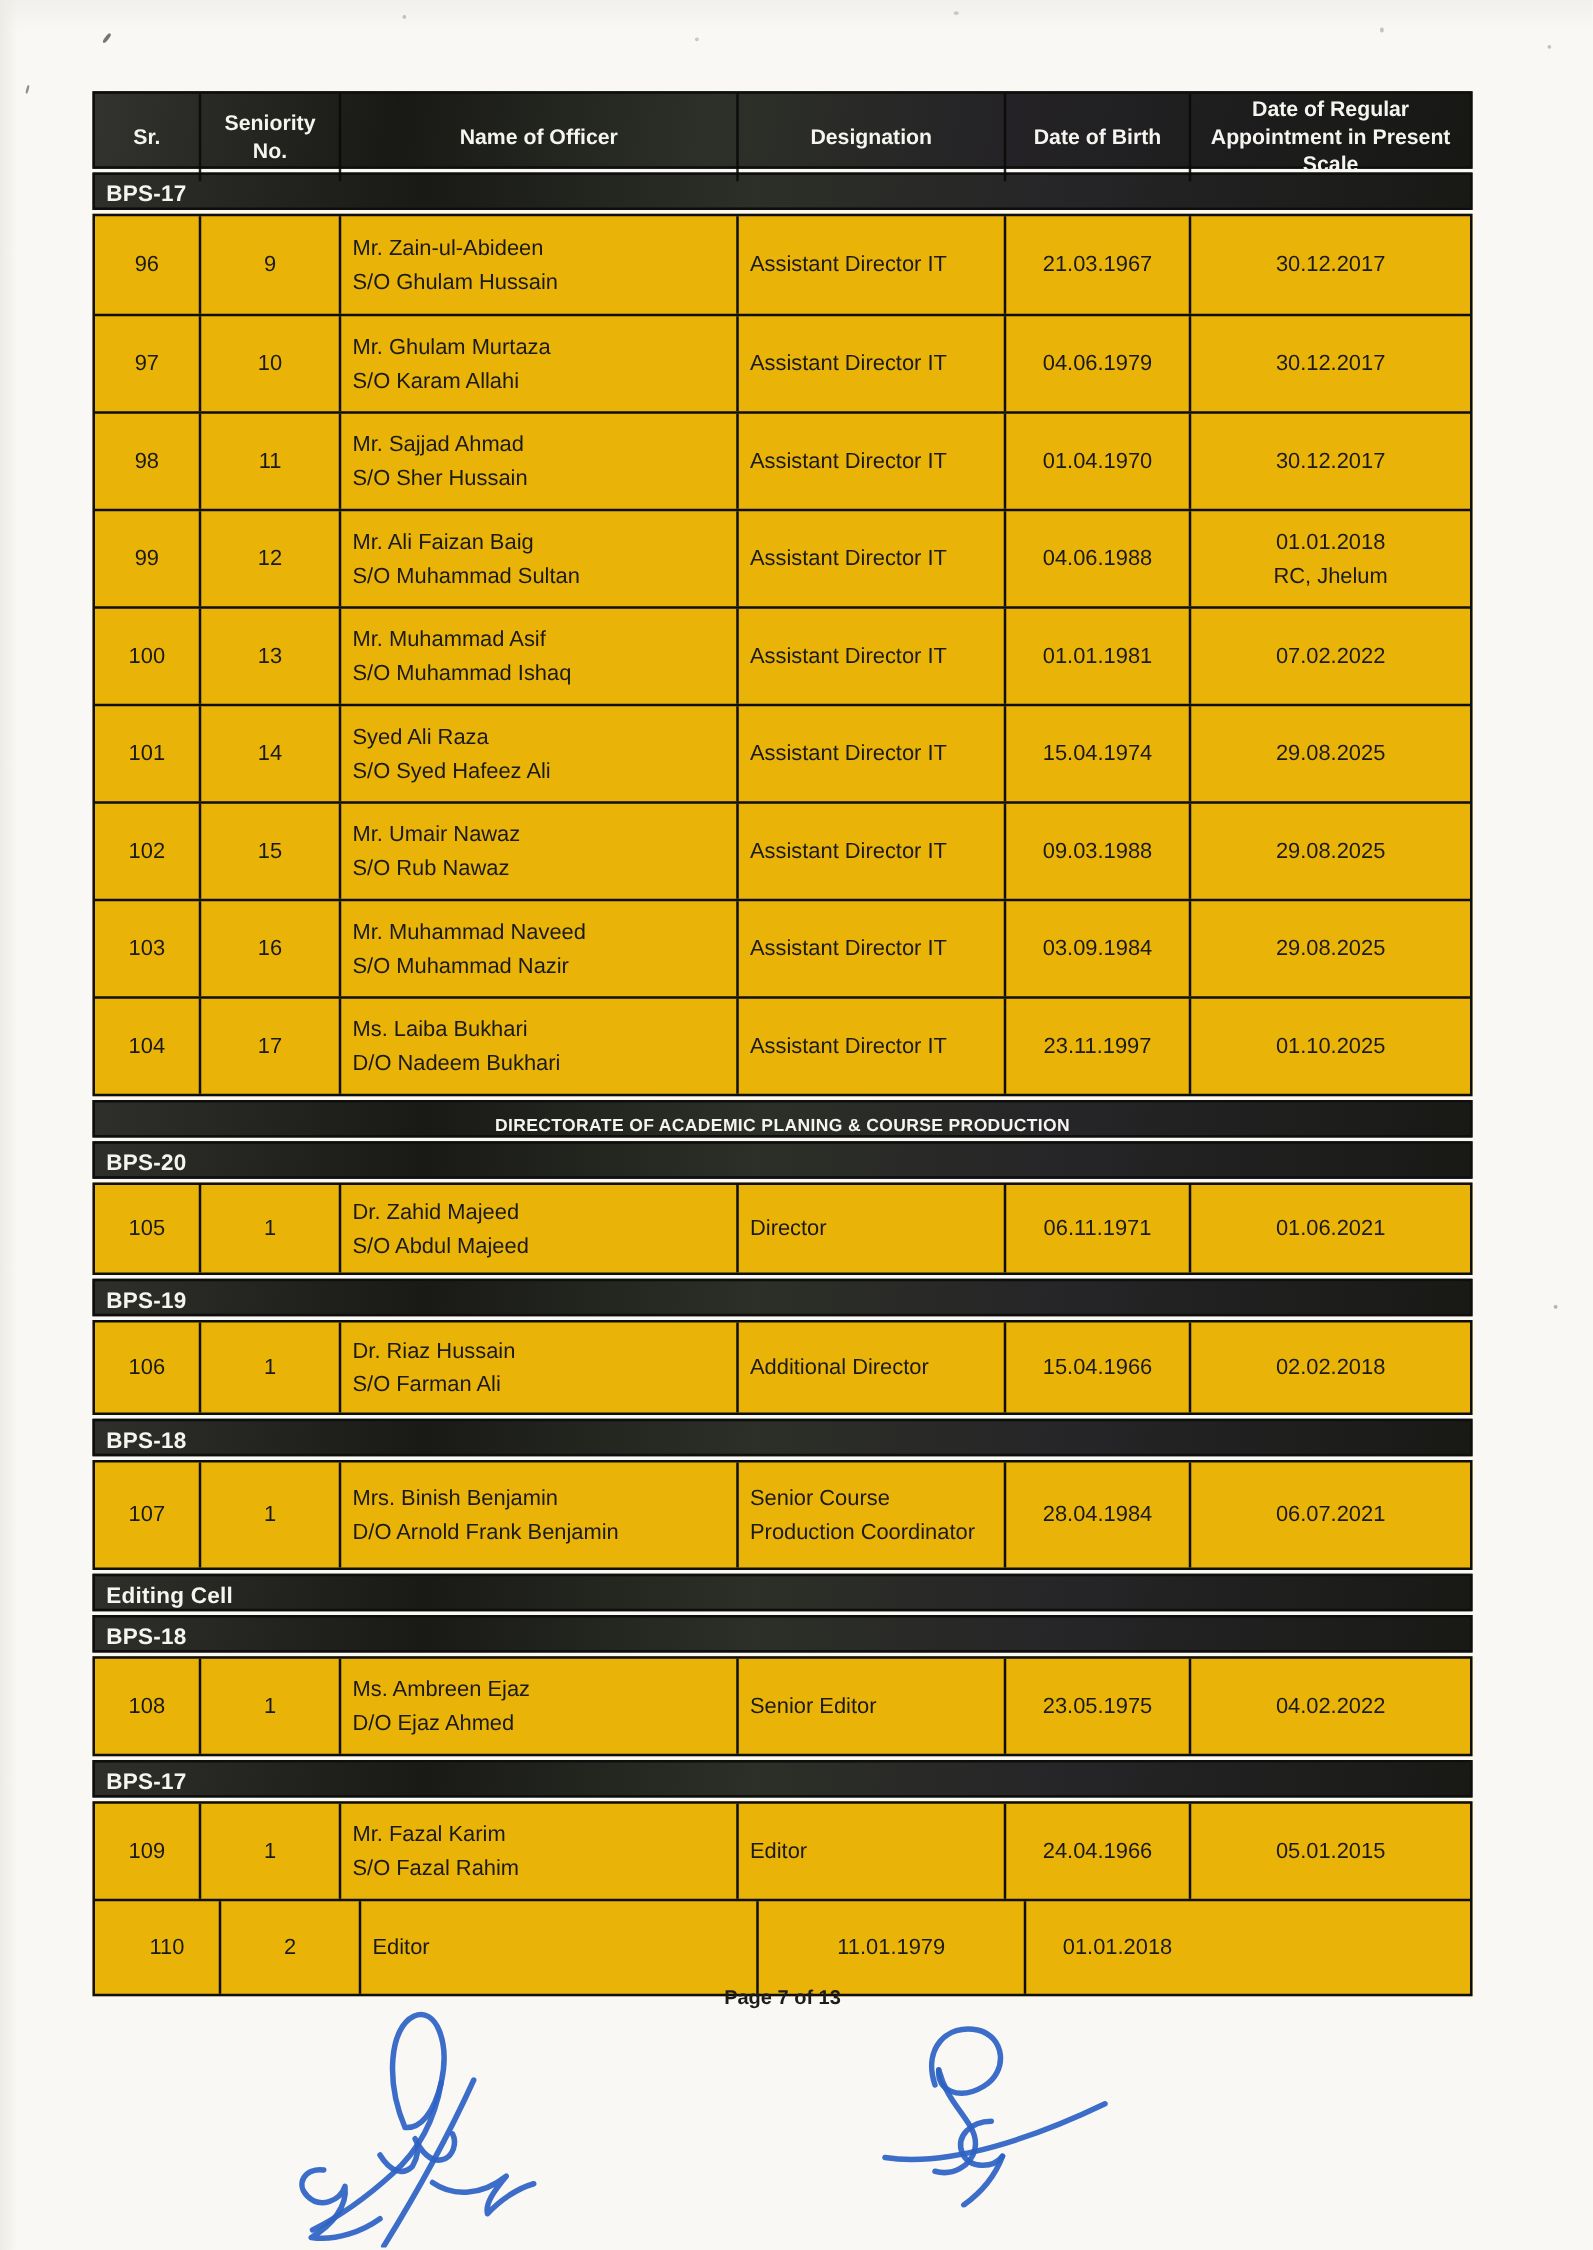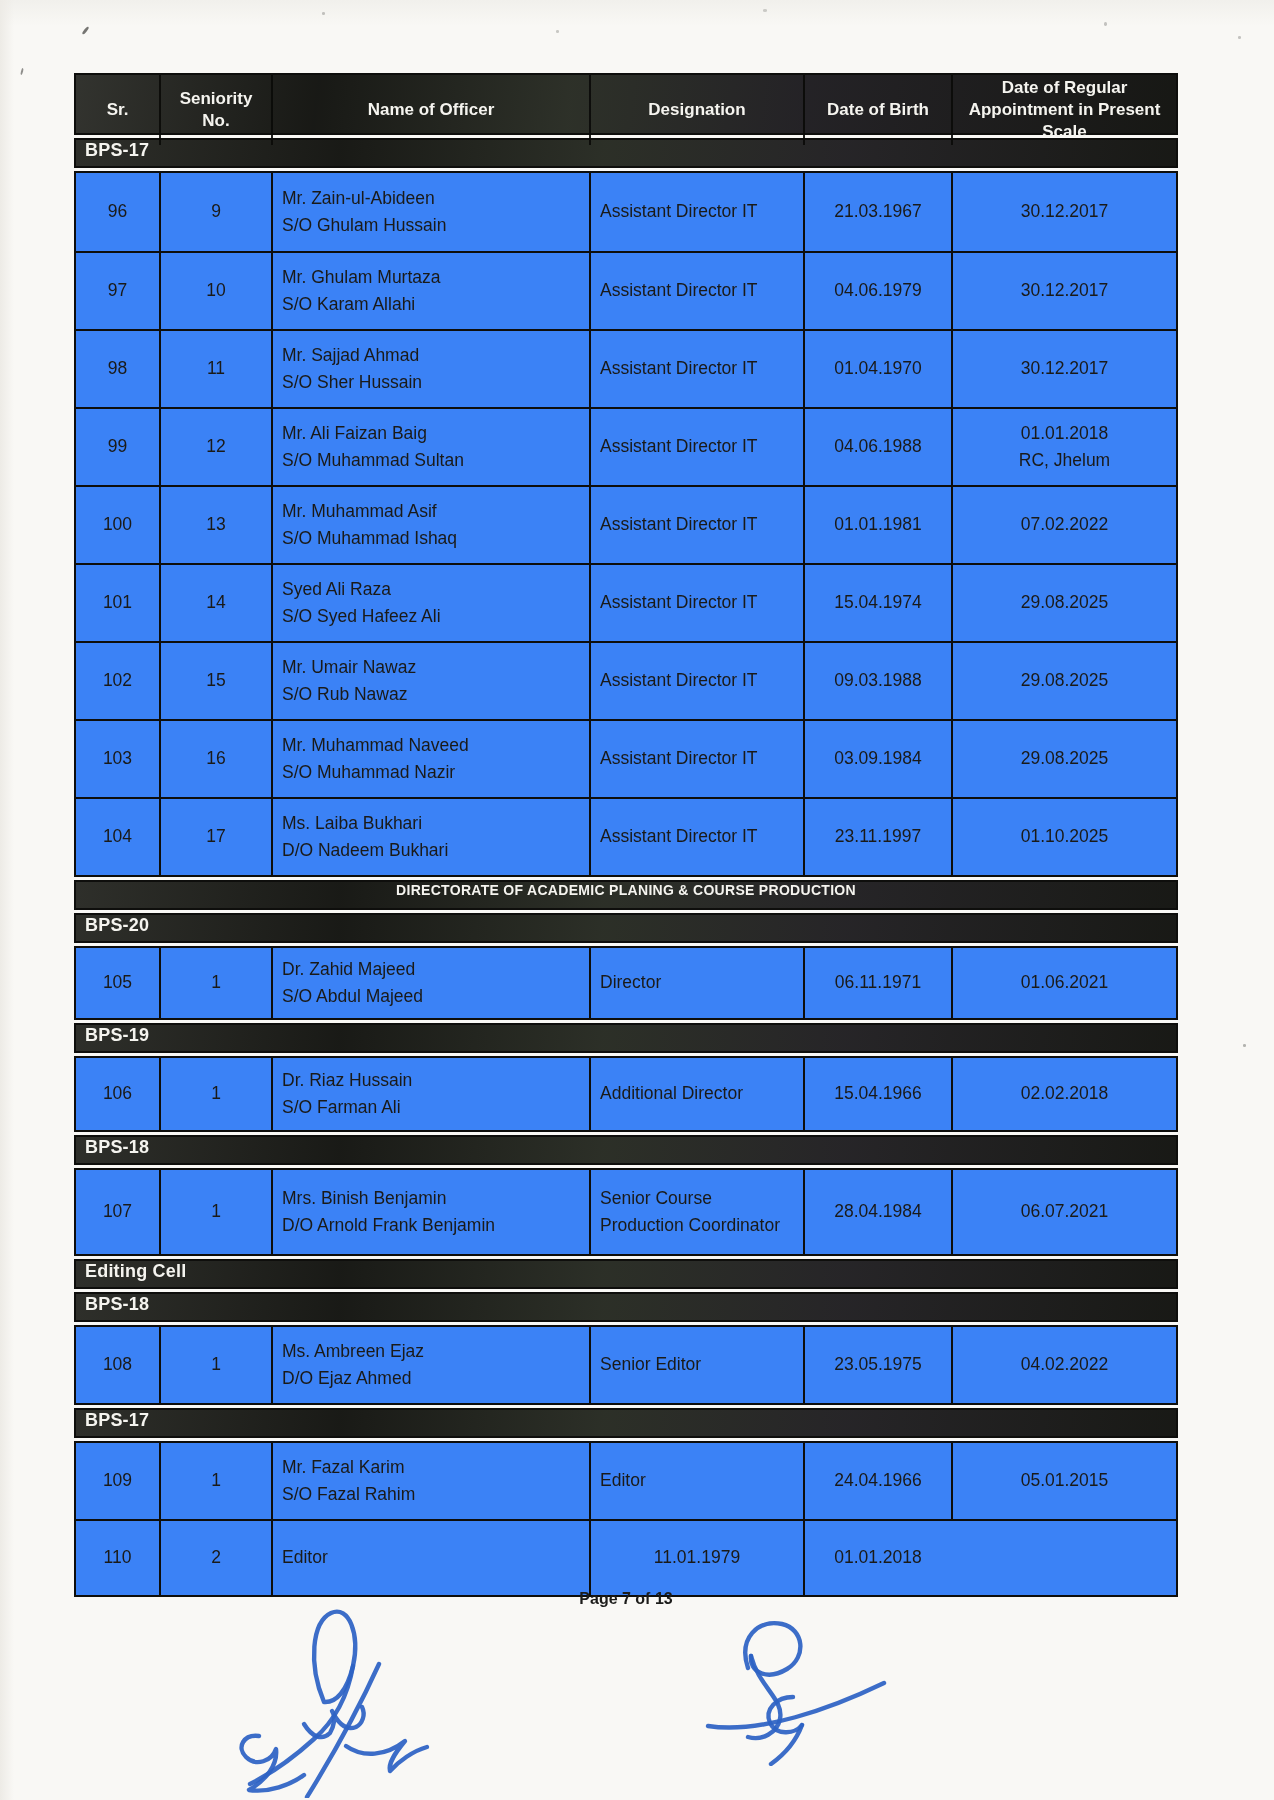--- a/index.html
+++ b/index.html
@@ -26,25 +26,25 @@
     color:var(--band-text,#f5f4ef);font-weight:700;font-size:17px;line-height:1.3;
     padding:2px 5px;box-sizing:border-box;
   }
   .th:first-child{border-left:none;}
   
   .band{
     height:30px;margin:3px 0;box-sizing:border-box;border:2px solid var(--line,#0e0e0c);
     background-color:var(--band-bg,#23241f);
     background-image:linear-gradient(95deg, rgba(255,255,255,.05), rgba(0,0,0,.28) 24%, rgba(110,130,100,.12) 48%, rgba(50,40,70,.22) 70%, rgba(0,0,0,.30) 100%);
     color:var(--band-text,#f5f4ef);font-weight:700;font-size:18px;
-    display:flex;align-items:flex-start;padding:0 9px;letter-spacing:.2px;
+    display:flex;align-items:flex-end;padding:0 9px;letter-spacing:.2px;
   }
   .band.center{justify-content:center;font-size:14px;letter-spacing:.3px;}
   
-  .group{border:2px solid var(--line,#0e0e0c);background:#3b82f6;}
+  .group{border:2px solid var(--line,#0e0e0c);background:#eab308;}
   .row{
     display:grid;grid-template-columns:83px 112px 318px 214px 148px 1fr;
     border-top:2px solid var(--line,#0e0e0c);box-sizing:border-box;
   }
   .row:first-child{border-top:none;}
   .cell{
     border-left:2px solid var(--line,#0e0e0c);
     display:flex;flex-direction:column;justify-content:center;
     font-size:17.5px;padding:4px 6px;box-sizing:border-box;line-height:1.55;
   }
@@ -420,21 +420,21 @@
           <div class="cell left">
             <span class="line">Editor</span>
           </div>
           <div class="cell center num">
             <span class="line">24.04.1966</span>
           </div>
           <div class="cell center num">
             <span class="line">05.01.2015</span>
           </div>
         </div>
-        <div class="row" style="height: 76px;">
+        <div class="row" style="height: 76px; padding-left: 16px;">
           <div class="cell center num">
             <span class="line">110</span>
           </div>
           <div class="cell center num">
             <span class="line">2</span>
           </div>
           <div class="cell left">
             <span class="line">Editor</span>
           </div>
           <div class="cell center num">

